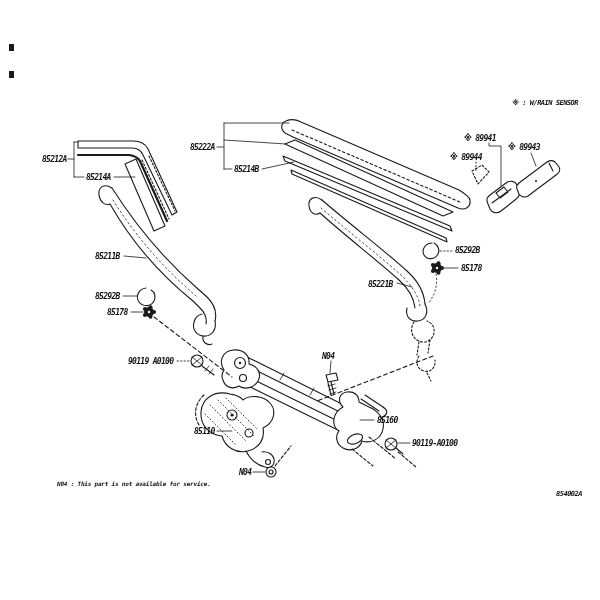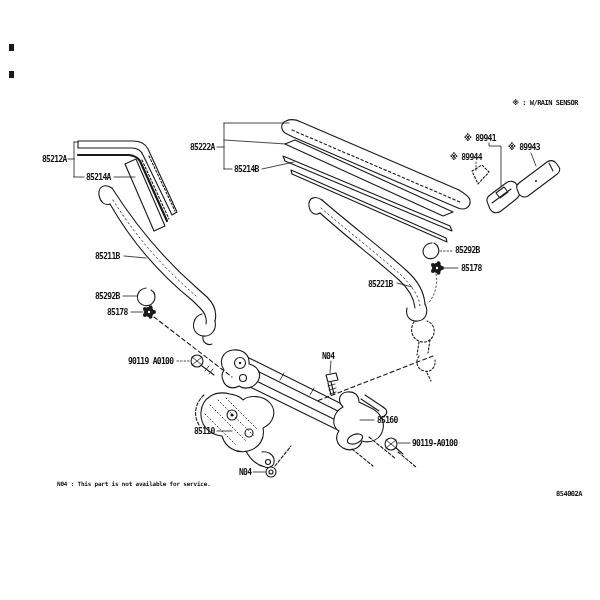--- a/index.html
+++ b/index.html
@@ -1,16 +1,16 @@
 <!DOCTYPE html>
 <html><head>
 <meta charset="utf-8">
 <style>
   html,body{margin:0;padding:0;background:#fff;}
-  .page{position:relative;width:600px;height:600px;background:#ffffff;overflow:hidden;}
+  .page{position:relative;width:600px;height:600px;background:#ffffff;overflow:hidden;font-style:italic;}
   svg{display:block;}
   .ln{fill:none;stroke:#1a1a1a;stroke-width:1.1;stroke-linecap:round;stroke-linejoin:round;}
   .fw{fill:#ffffff;}
   .thick{stroke-width:2.2;}
   .thin{stroke-width:0.8;}
   .dk{fill:#1a1a1a;stroke:none;}
   text{font-family:"DejaVu Sans Mono","DejaVu Sans",monospace;font-weight:bold;
        font-size:8px;letter-spacing:-0.7px;fill:#111;}
   .small{font-size:7px;letter-spacing:-0.5px;}
   .tiny{font-size:6px;letter-spacing:-0.2px;}

